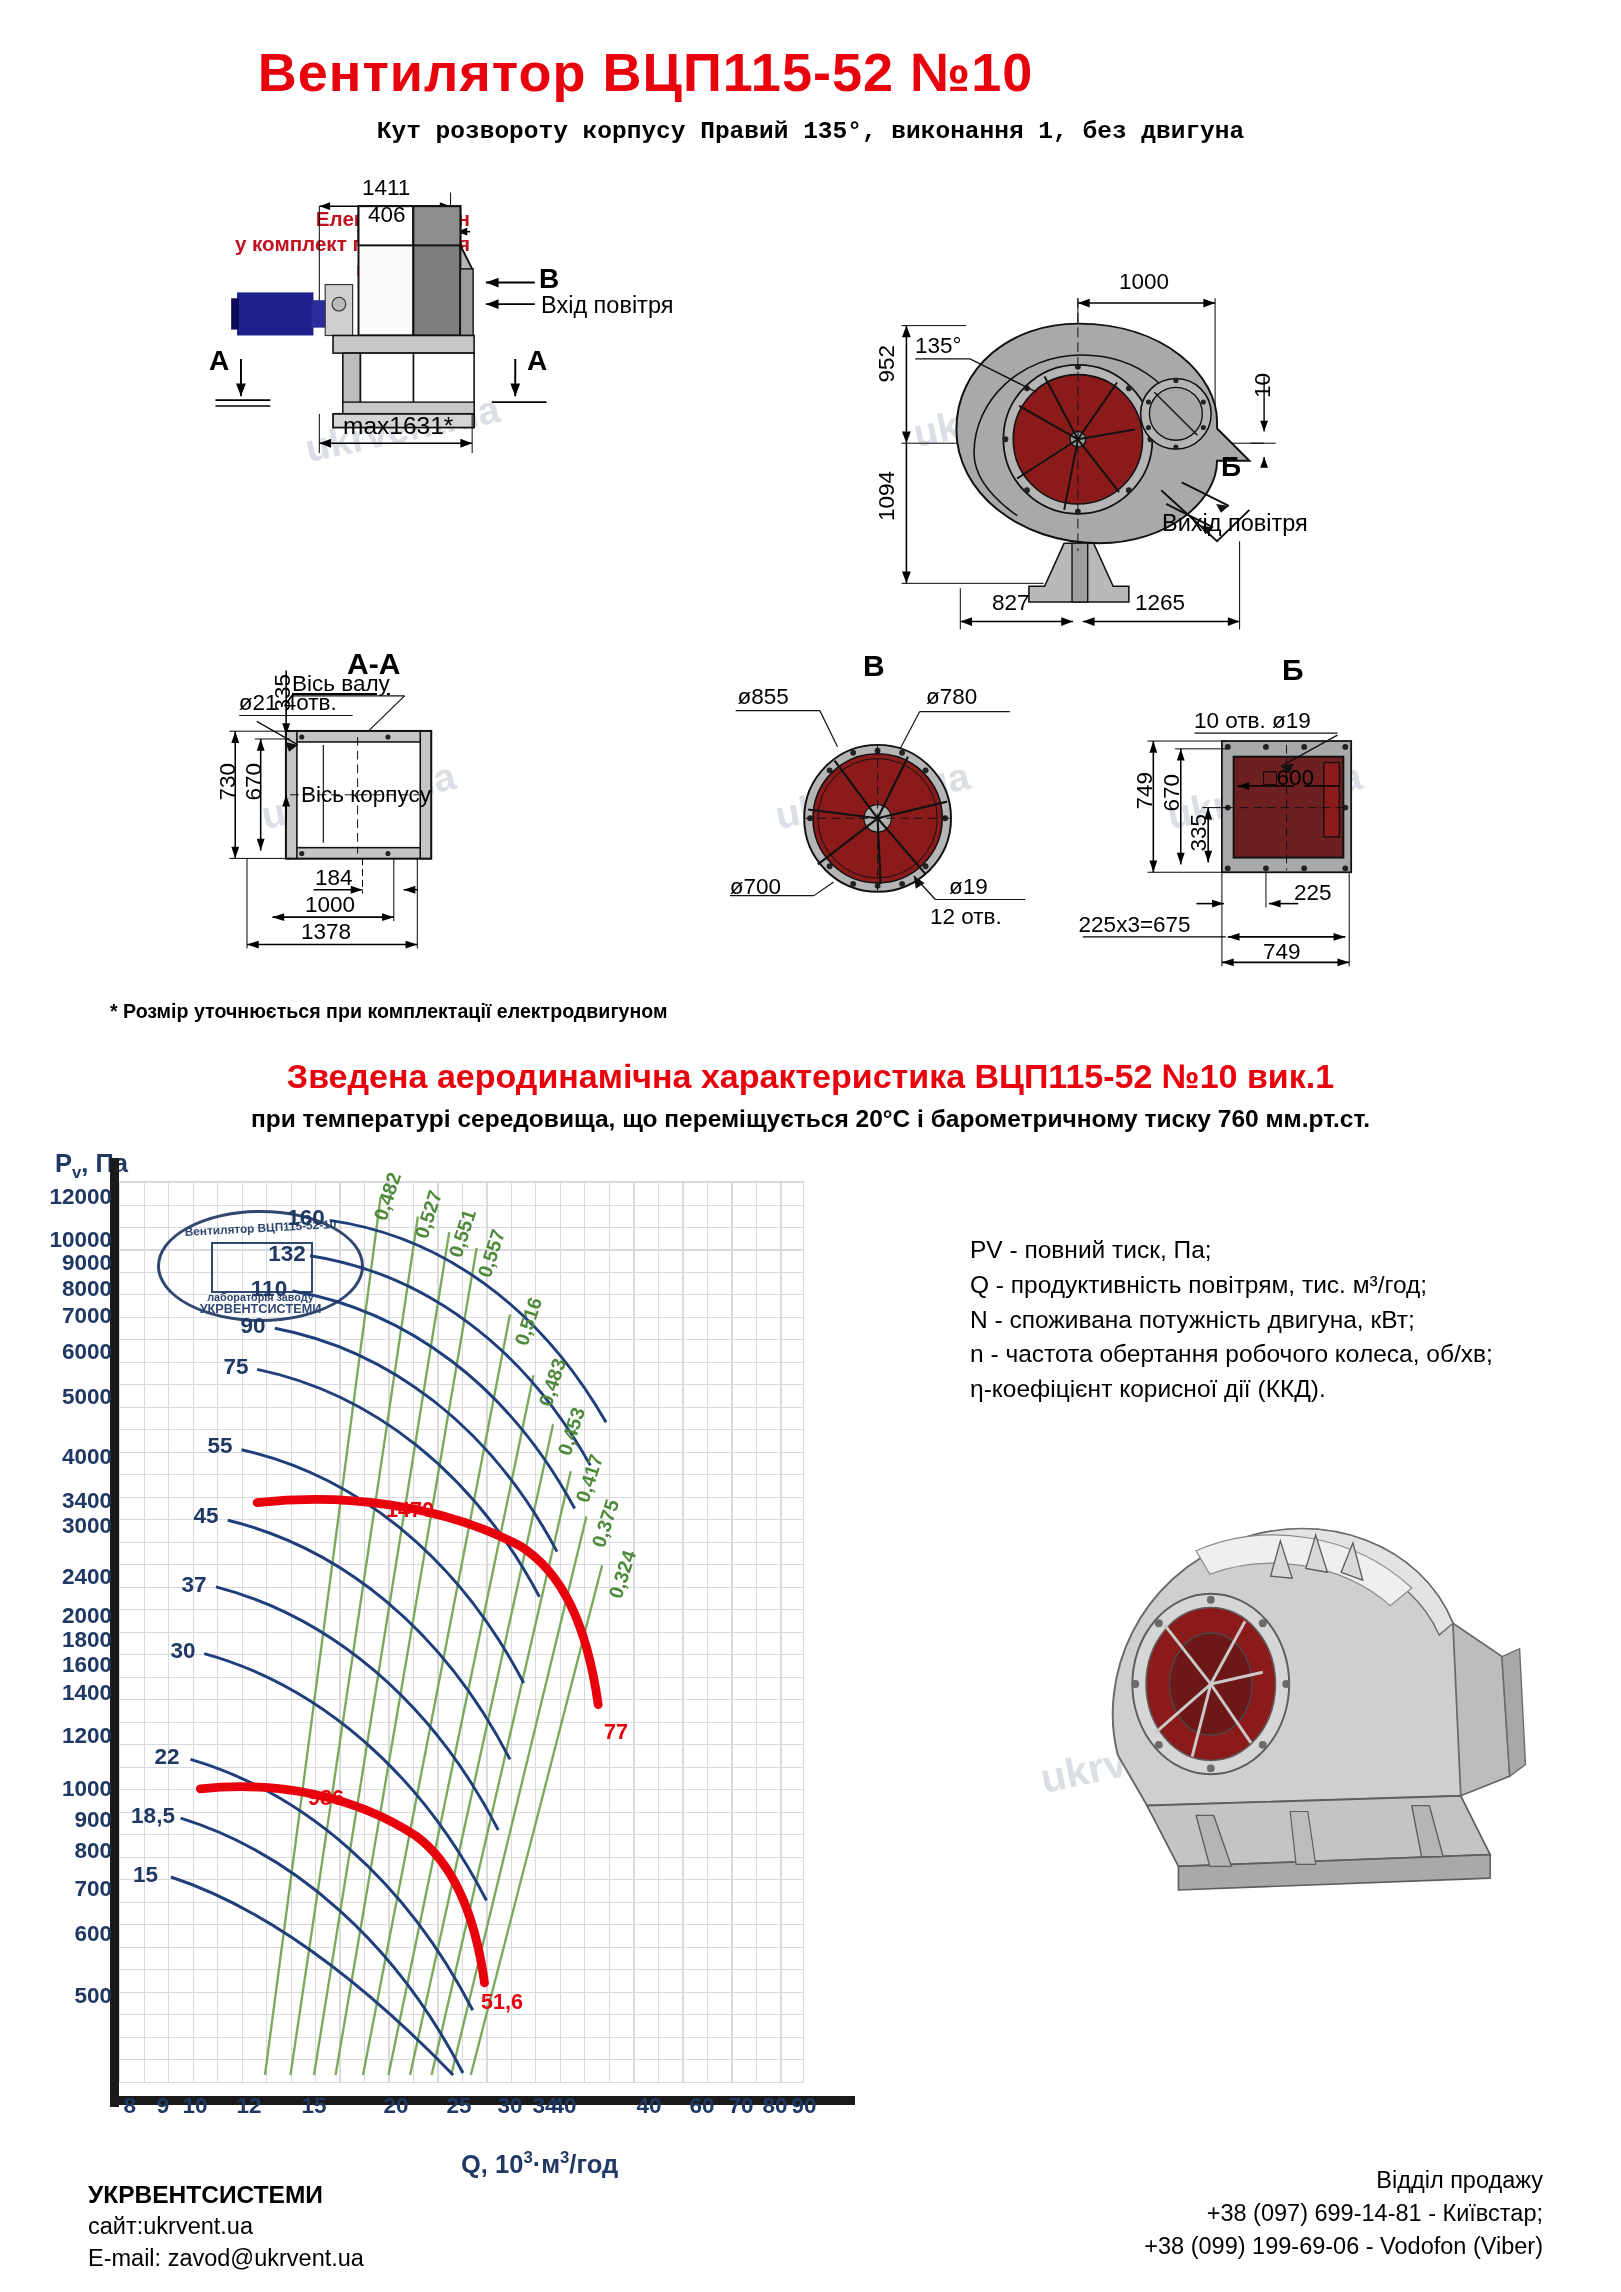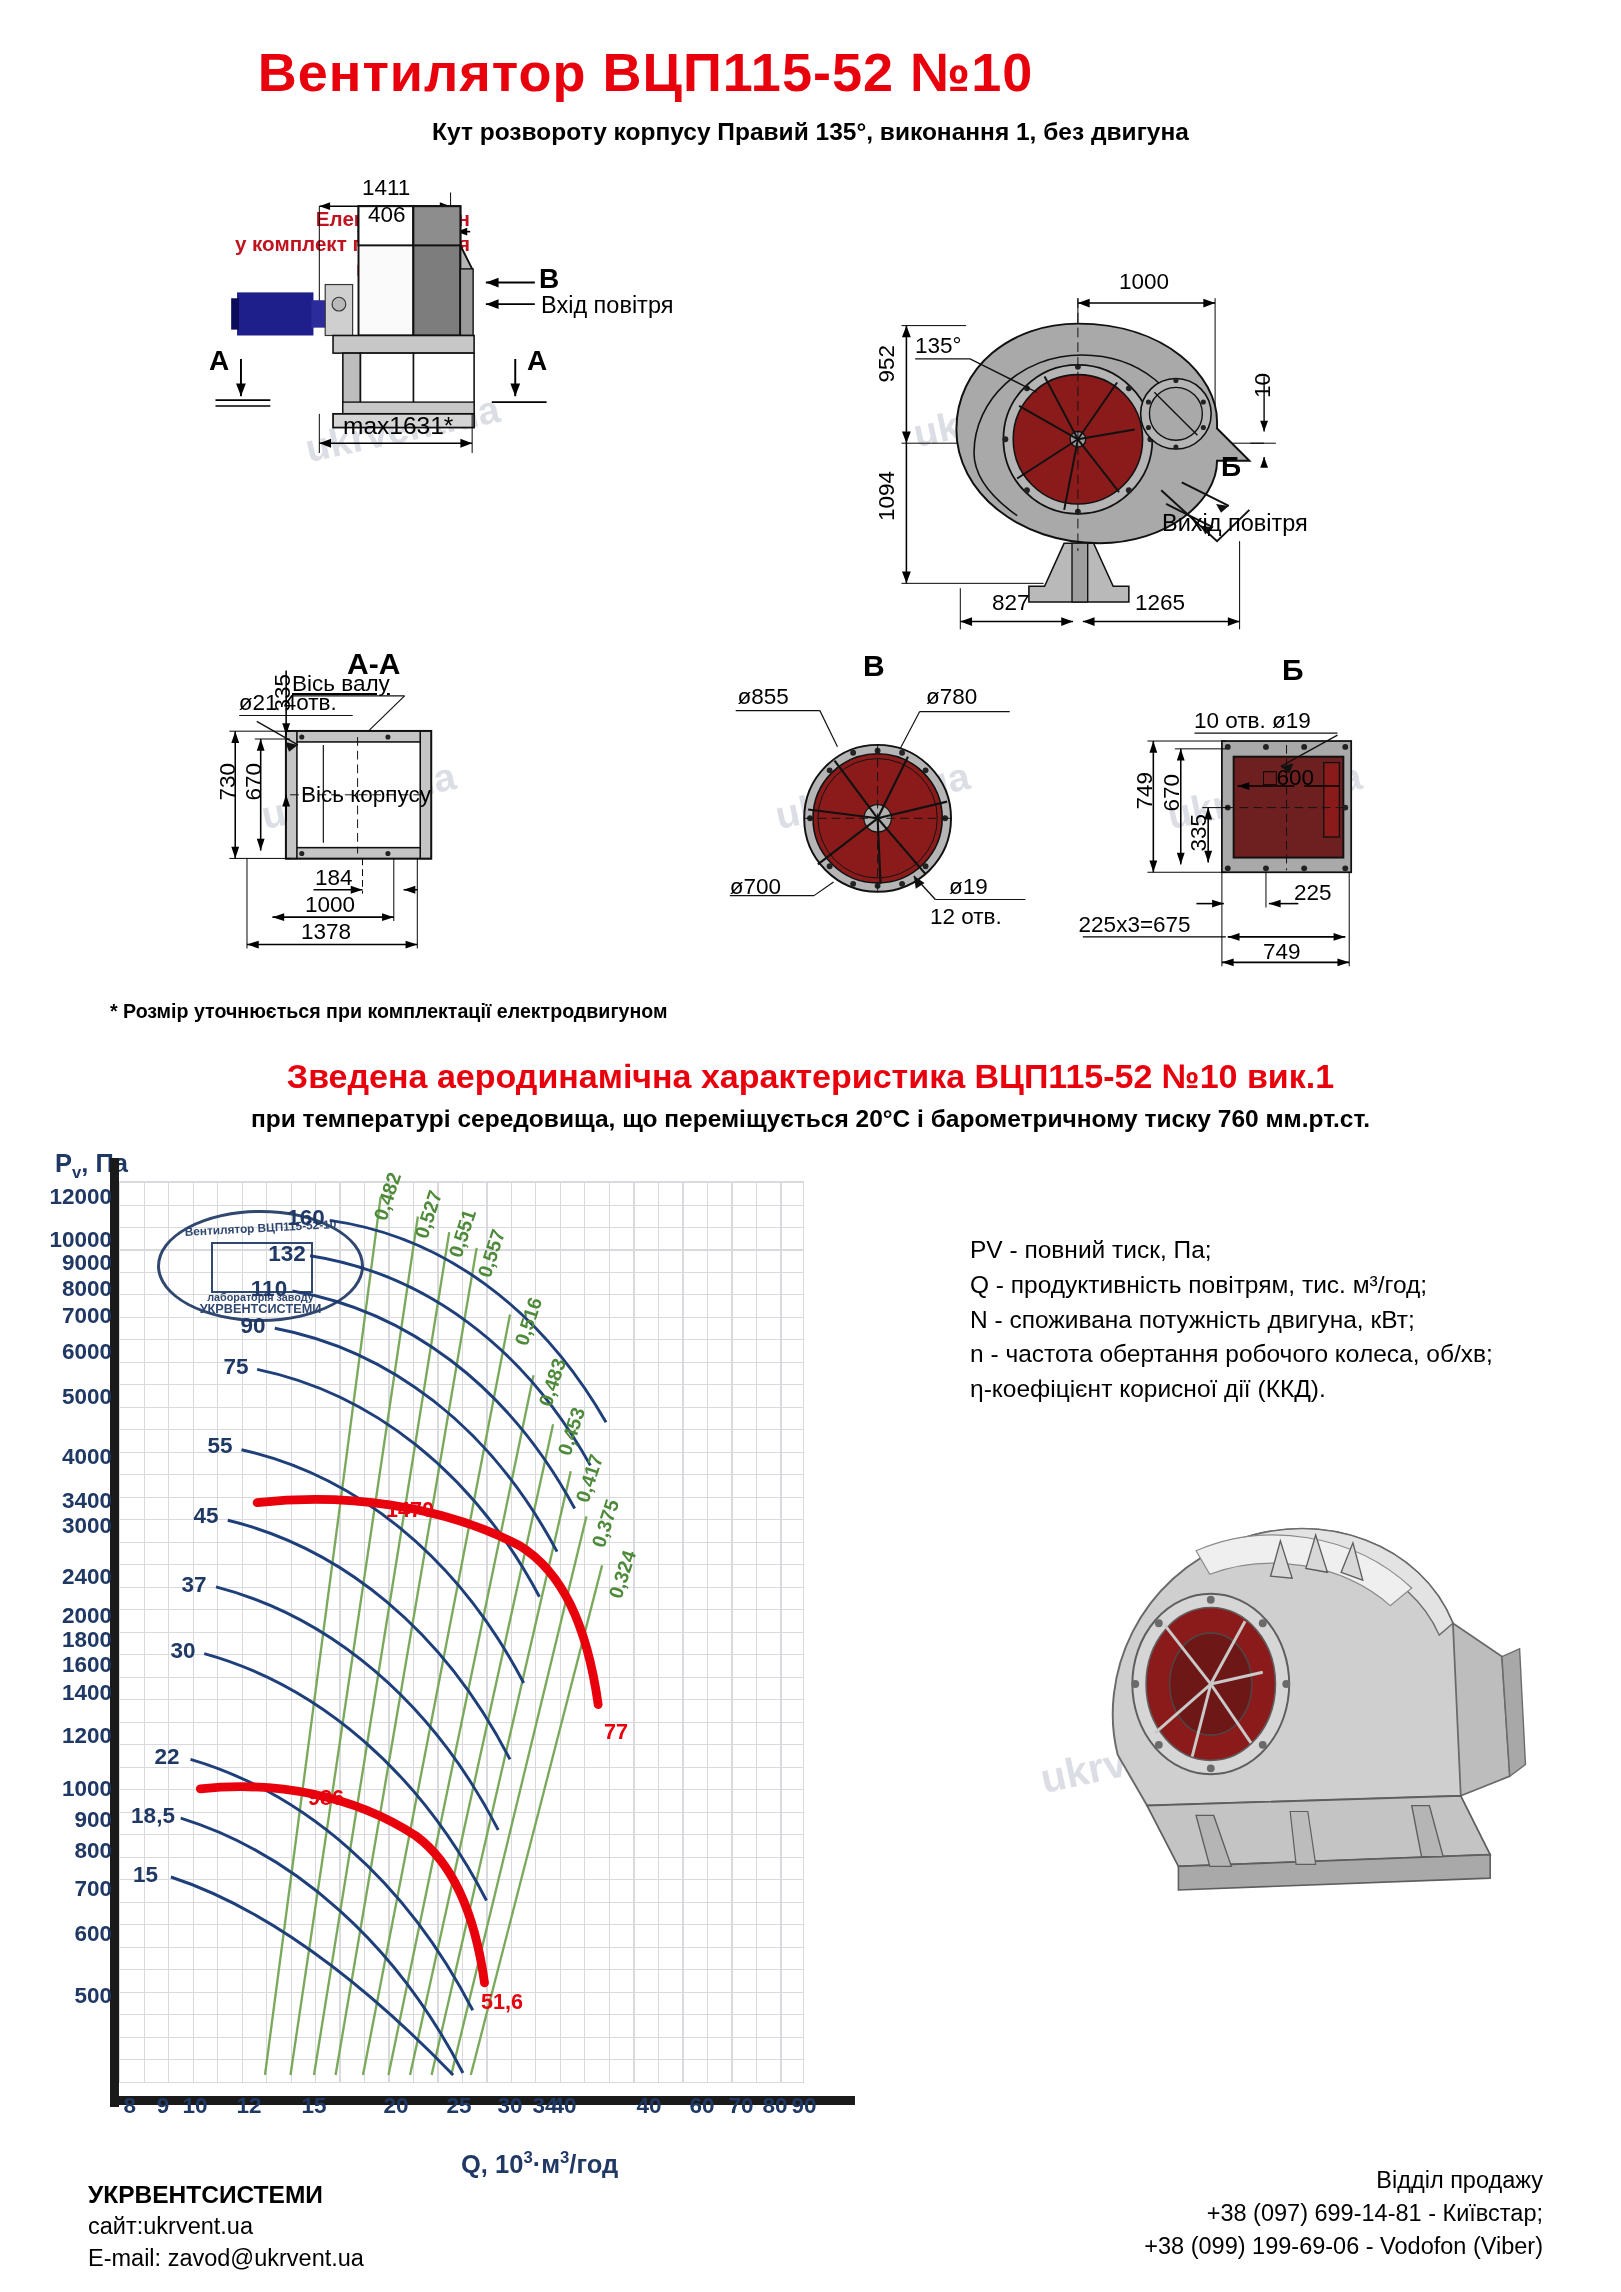--- a/index.html
+++ b/index.html
@@ -1,20 +1,20 @@
 <!DOCTYPE html>
 <html><head>
 <meta charset="utf-8">
 <style>
   html,body{margin:0;padding:0;background:#fff;}
   body{width:1621px;height:2293px;position:relative;font-family:"Liberation Sans",sans-serif;color:#000;overflow:hidden;}
   .abs{position:absolute;}
   
   #main-title{top:41px;left:0;width:1291px;text-align:center;font-size:54px;font-weight:bold;color:#e8000d;letter-spacing:1px;}
-  #sub-title{top:118px;left:0;width:1621px;text-align:center;font-size:24.5px;font-weight:bold;}
+  #sub-title{top:118px;left:0;width:1621px;text-align:center;font-size:24.5px;font-weight:bold;font-family:Liberation Mono, monospace;}
   #footnote{top:1000px;left:110px;font-size:19.6px;font-weight:bold;}
   #chart-title{top:1057px;left:0;width:1621px;text-align:center;font-size:34px;font-weight:bold;color:#e8000d;}
   #chart-sub{top:1105px;left:0;width:1621px;text-align:center;font-size:24.5px;font-weight:bold;}
   
   .wm{position:absolute;color:#cfd3dc;font-weight:bold;pointer-events:none;opacity:.75;}
   
   .dim{font-size:22.5px;font-family:"Liberation Sans",sans-serif;}
   .dimv{font-size:22.5px;writing-mode:vertical-rl;transform:rotate(180deg);}
   .vlbl{font-size:28px;font-weight:bold;}
   .warn{color:#c1121f;font-size:20.6px;font-weight:bold;line-height:1.22;text-align:right;}

